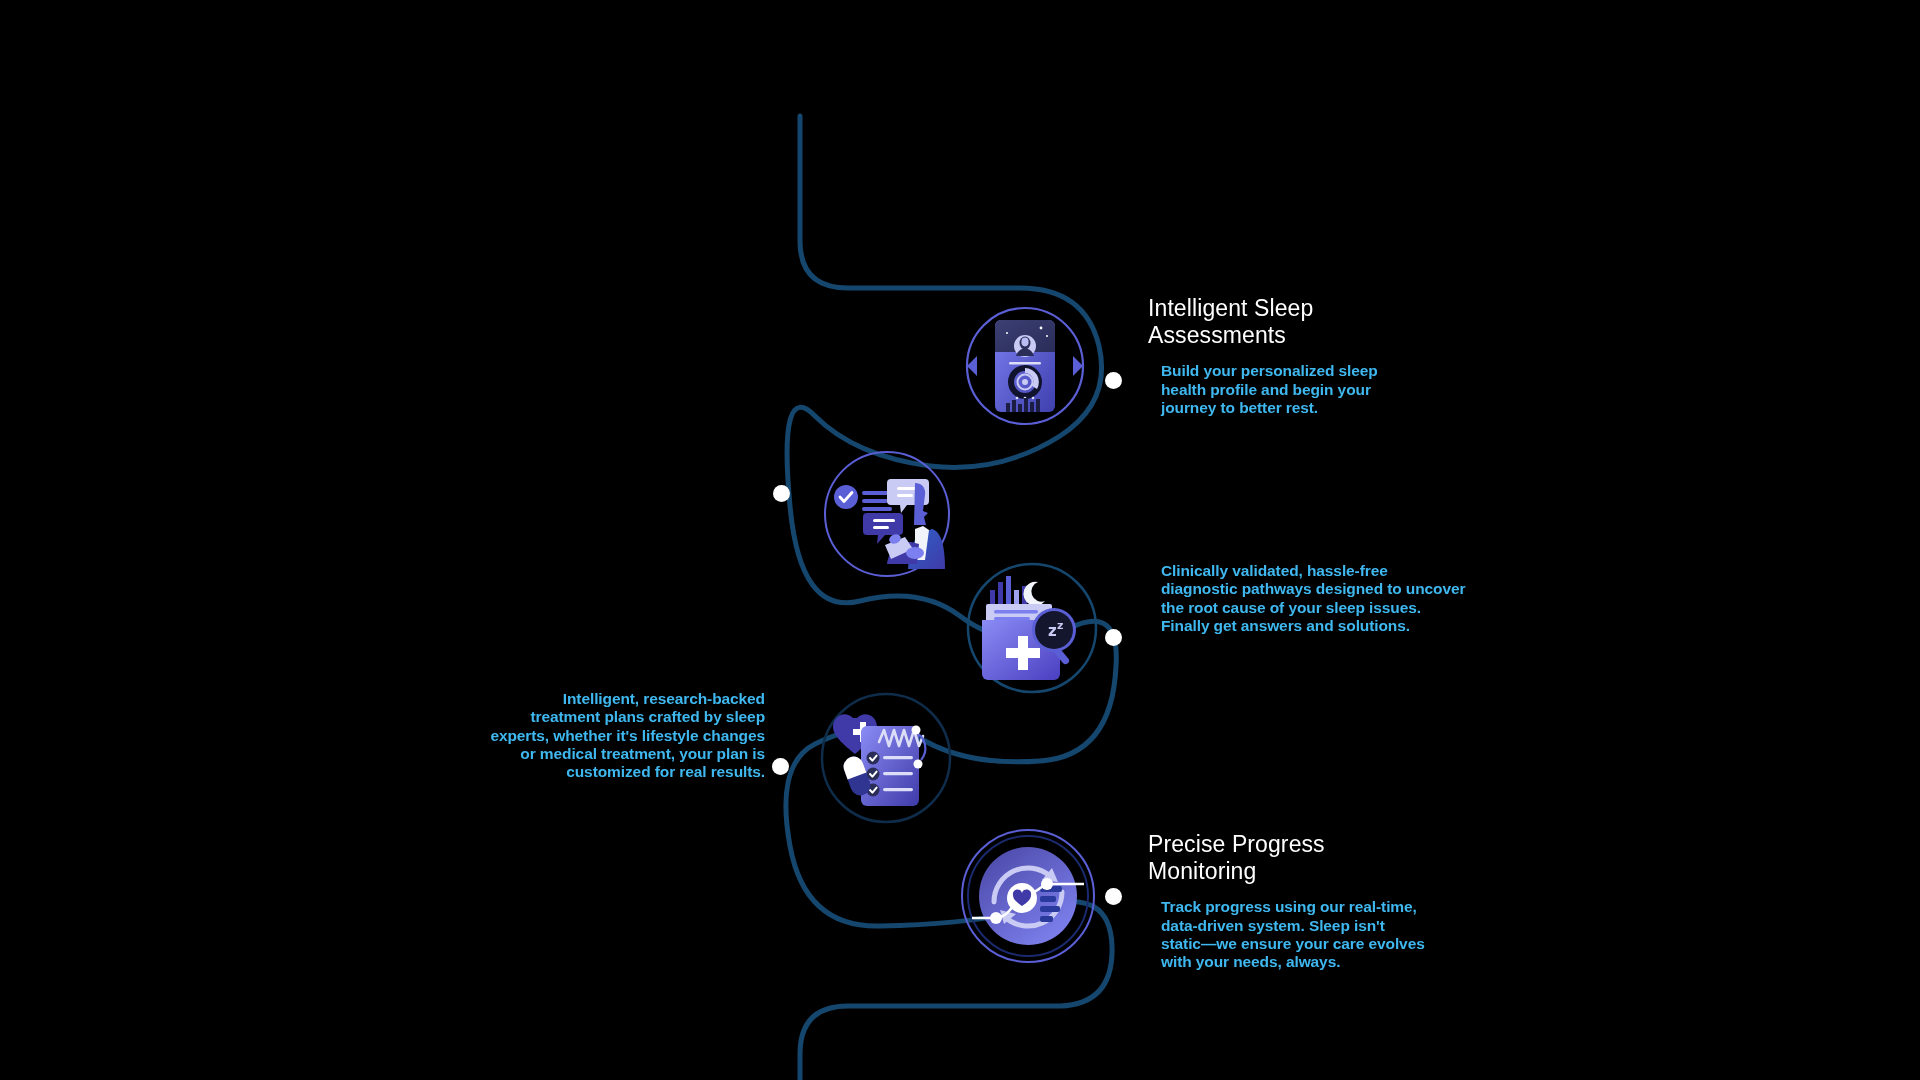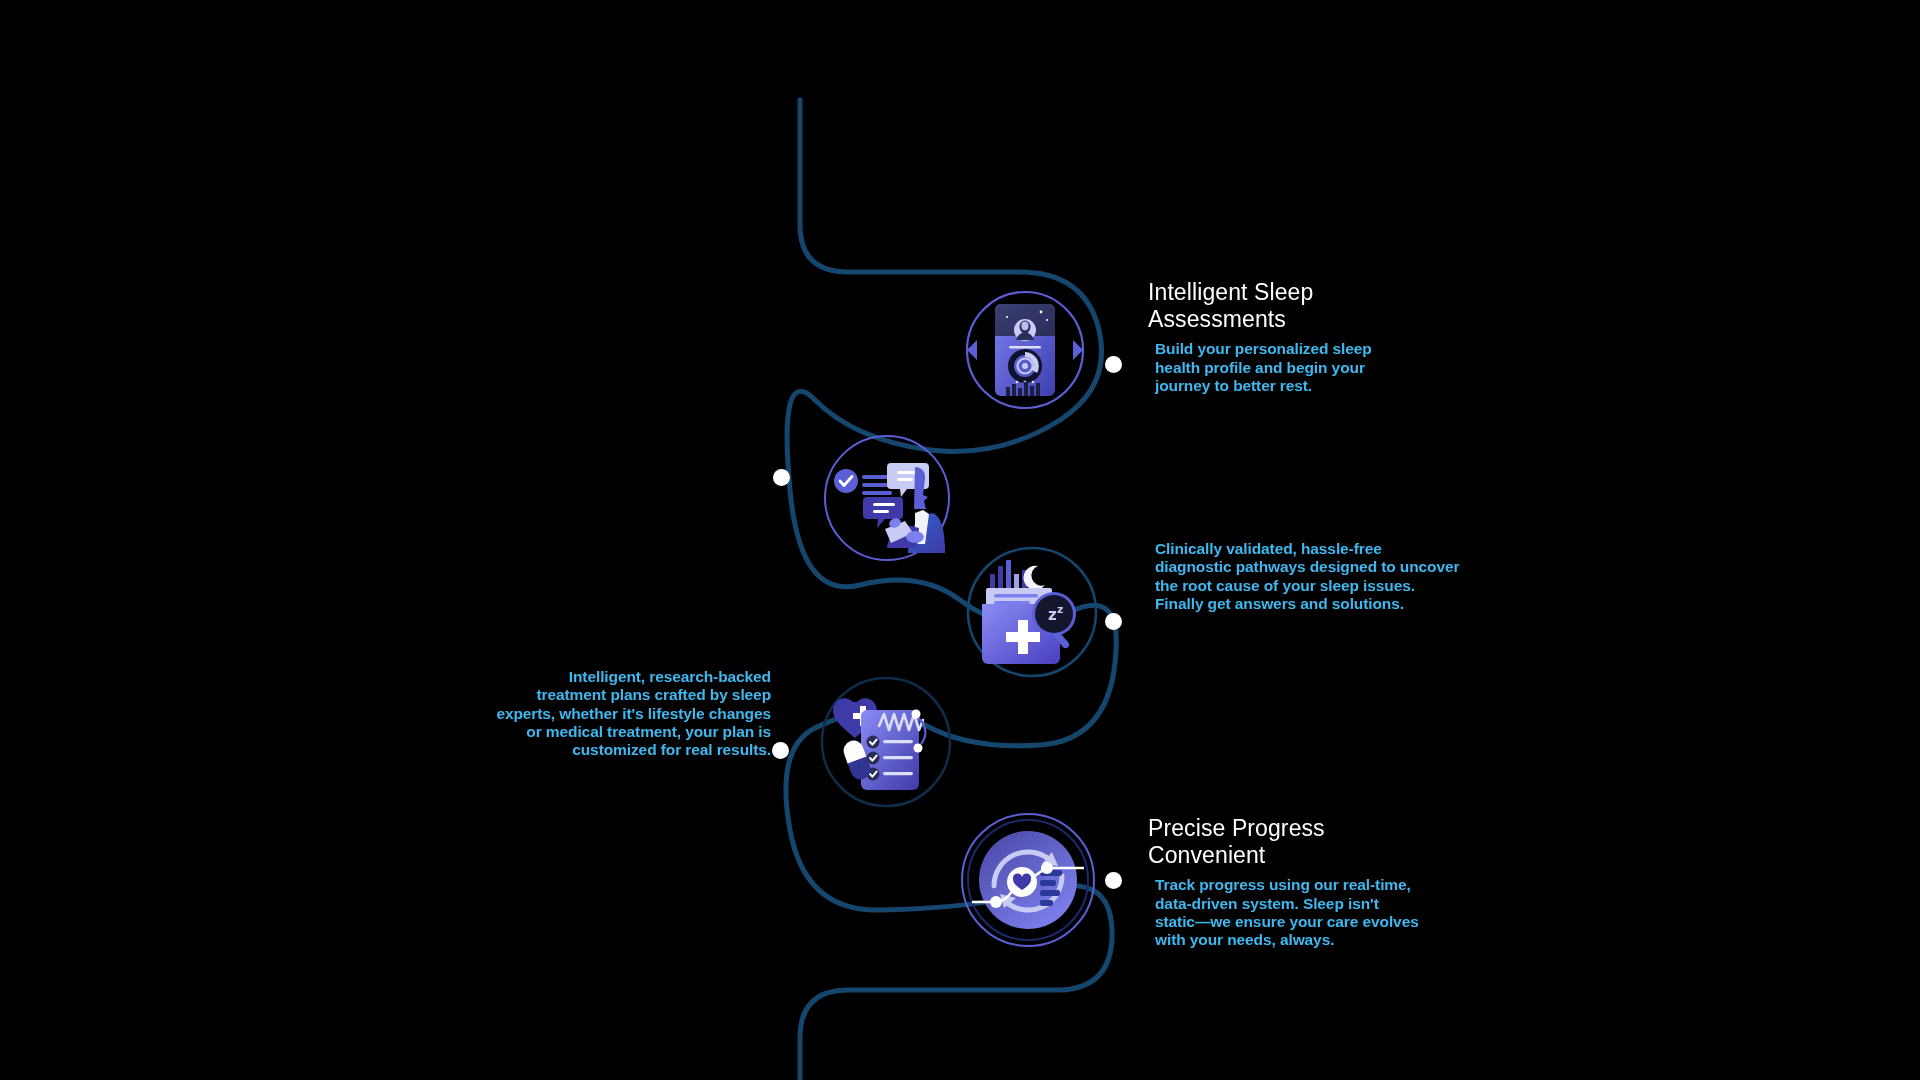--- a/index.html
+++ b/index.html
@@ -9,21 +9,21 @@
   }
   body {
     width: 1920px;
     height: 1080px;
     overflow: hidden;
     font-family: "Liberation Sans", sans-serif;
     position: relative;
   }
   #stage {
     position: absolute;
-    left: 0; top: 0;
+    left: 0; top: 16px;
     width: 1920px;
     height: 792px;
     background: #000000;
   }
 
   
   #connector {
     position: absolute;
     left: 0; top: 0;
     width: 1920px;
@@ -67,21 +67,21 @@
     white-space: pre-line;
     margin: 0 0 4px 0;
   }
   .tb-desc {
     color: #3fb8f0;
     font-size: 15.5px;
     line-height: 1.18;
     font-weight: 700;
     letter-spacing: -0.1px;
     white-space: pre-line;
-    margin: 7px;
+    margin: 13px;
   }
 
   .dot {
     position: absolute;
     width: 17px;
     height: 17px;
     border-radius: 50%;
     background: #ffffff;
   }
 </style>
@@ -301,20 +301,20 @@
       <path d="M56 56 Q66 50 74 44 L126 44" fill="none" stroke="#ffffff" stroke-width="2.6"></path>
       <circle cx="24" cy="78" r="6" fill="#ffffff"></circle>
       <circle cx="75" cy="44" r="6" fill="#ffffff"></circle>
       <circle cx="50" cy="58" r="15" fill="#ffffff"></circle>
       <path d="M50 66c-6-4-9-7-9-11a4.2 4.2 0 0 1 9-2 4.2 4.2 0 0 1 9 2c0 4-3 7-9 11z" fill="#3f3aa8"></path>
     </svg>
   </div>
   <div class="dot" style="left:1105px; top:872px;"></div>
   <div class="textblock right" style="left:1148px; top:815px;">
     <p class="tb-title">Precise Progress
-Convenient</p>
+Monitoring</p>
     <p class="tb-desc">Track progress using our real-time,
 data-driven system. Sleep isn't
 static—we ensure your care evolves
 with your needs, always.</p>
   </div>
 
 </div>
 
 </body></html>

